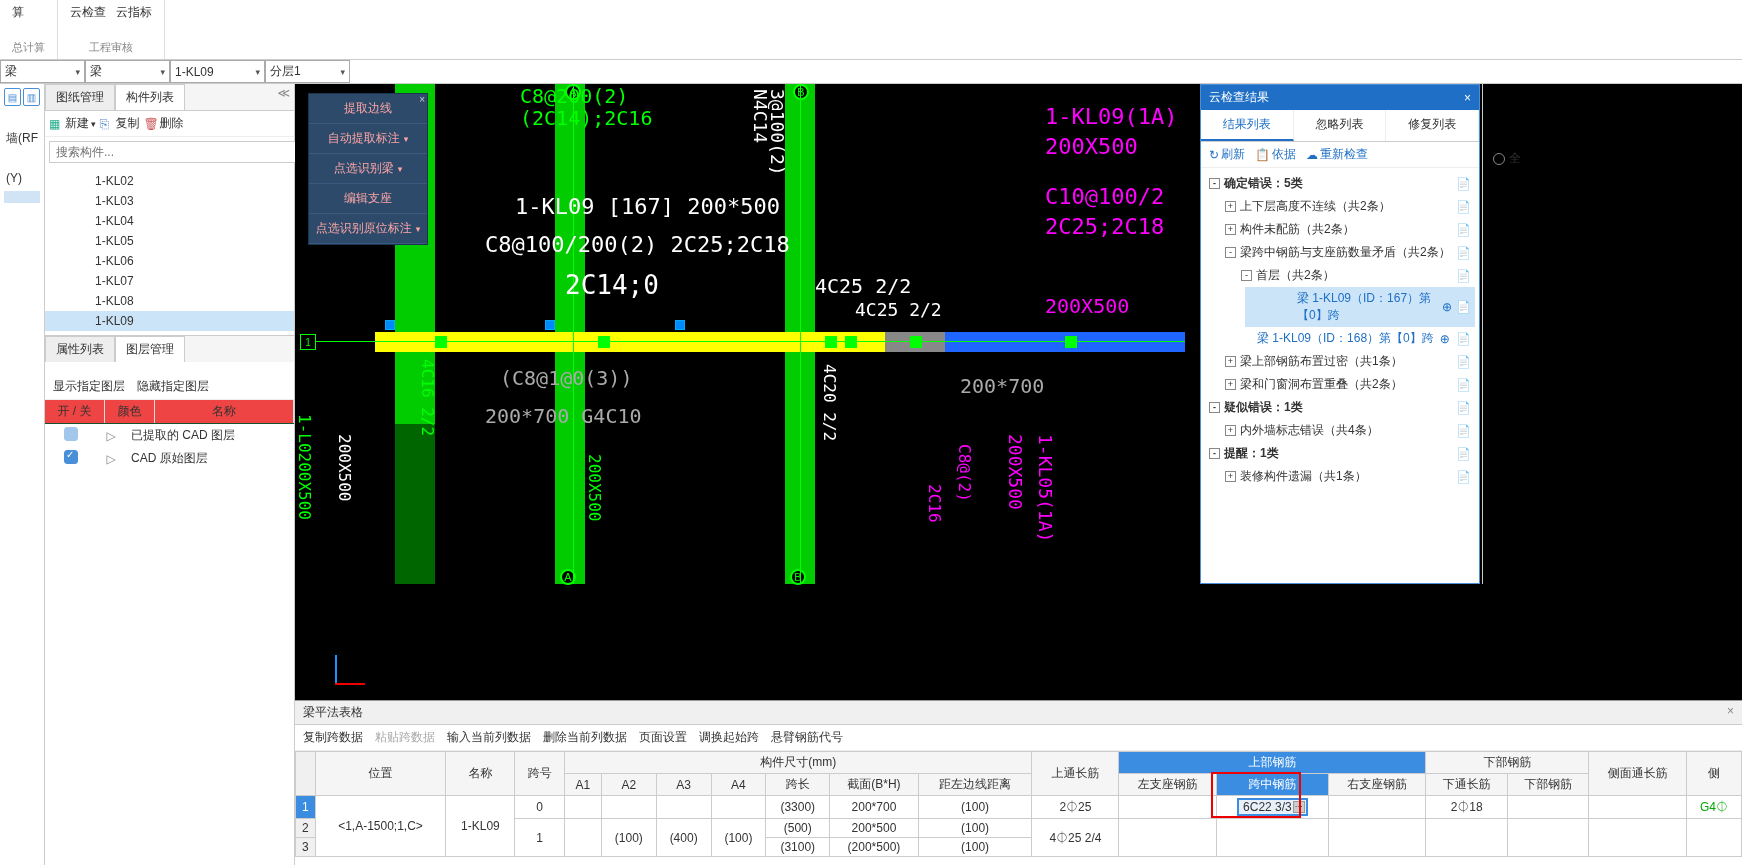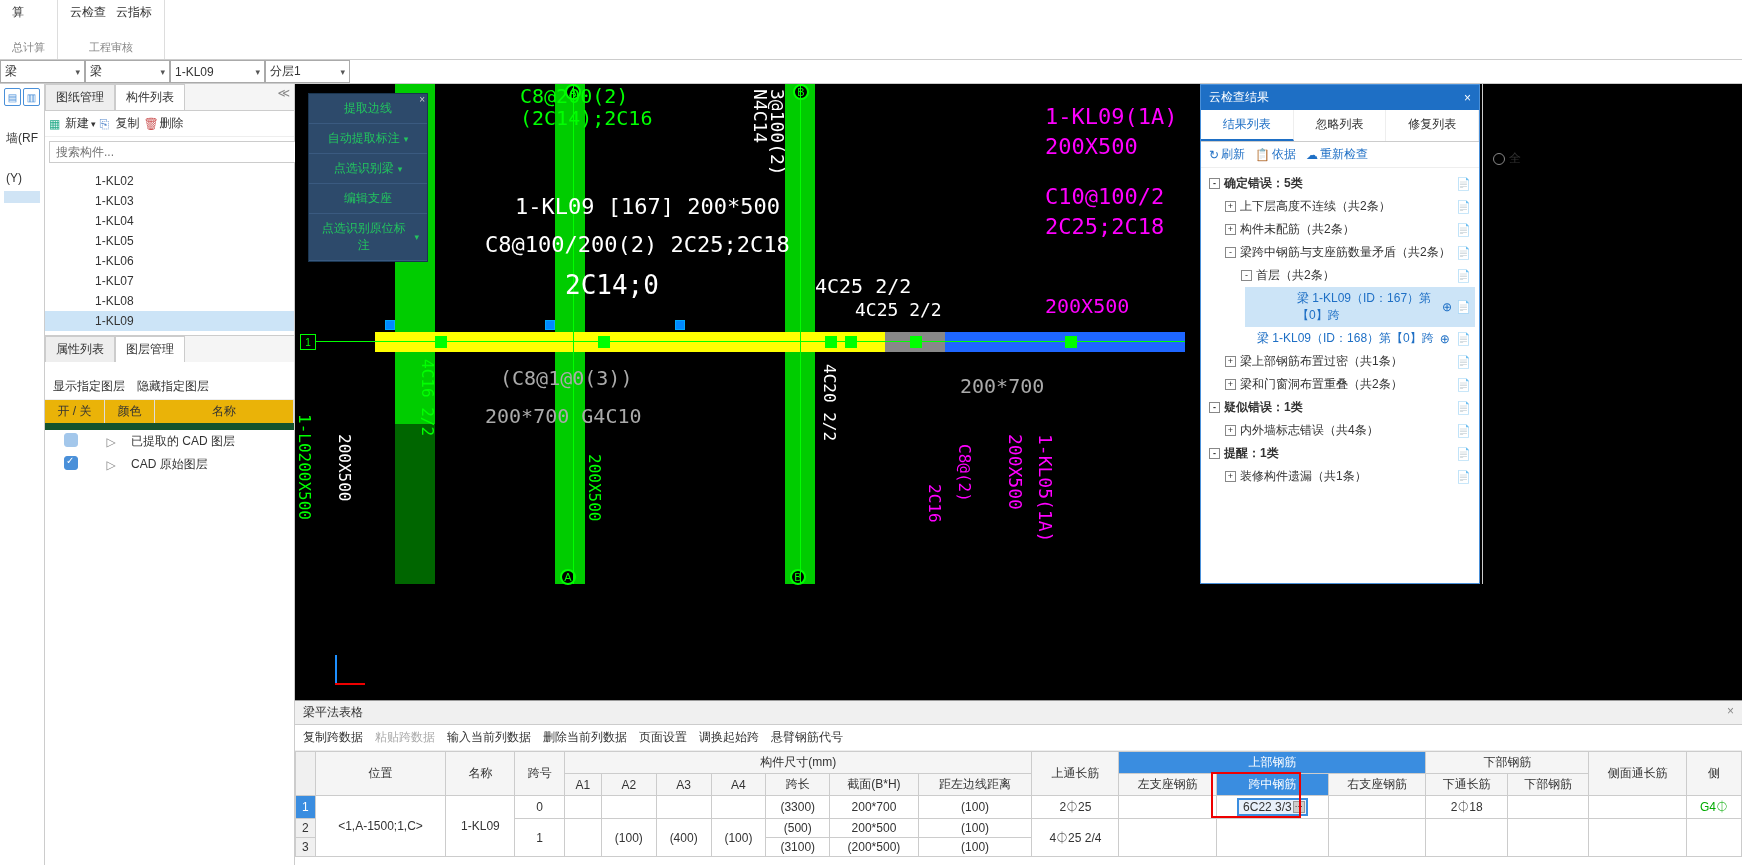--- a/index.html
+++ b/index.html
@@ -33,21 +33,21 @@
 .panel-toolbar .tb-btn { display: flex; align-items: center; gap: 2px; cursor: pointer; }
 .panel-toolbar .tb-icon { width: 14px; height: 14px; display: inline-block; }
 .search-input { width: 100%; border: 1px solid #ccc; padding: 3px 6px; margin: 4px; font-size: 12px; color: #999; }
 .tree { padding: 4px 0; overflow-y: auto; }
 .tree-item { padding: 3px 8px 3px 50px; cursor: pointer; white-space: nowrap; }
 .tree-item.selected { background: #cce4f7; }
 
 .attr-panel { border-top: 1px solid #ccc; }
 .attr-tabs { display: flex; background: #f5f5f5; }
 .attr-sub { display: flex; gap: 12px; padding: 4px 8px; border-bottom: 1px solid #eee; font-size: 12px; margin-top: 12px; }
-.attr-header { display: flex; border-bottom: 7px solid #14532d; background: #eab308; }
+.attr-header { display: flex; border-bottom: 1px solid #14532d; background: #ef4444; }
 .attr-header > div { padding: 3px 6px; border-right: 1px solid #ddd; text-align: center; }
 .layer-row { display: flex; align-items: center; padding: 3px 6px; }
 .layer-row .cb { width: 40px; text-align: center; }
 .layer-row .exp { width: 40px; text-align: center; color: #888; }
 .checkbox { width: 14px; height: 14px; border: 1px solid #4a90d9; border-radius: 3px; display: inline-block; }
 .checkbox.checked { background: #4a90d9; position: relative; }
 .checkbox.checked::after { content: "✓"; color: #fff; font-size: 10px; position: absolute; top: -2px; left: 1px; }
 .checkbox.partial { background: #4a90d9; opacity: 0.5; }
 
 
@@ -62,21 +62,21 @@
 .yellow-beam { position: absolute; background: #ffff00; }
 .gray-beam { position: absolute; background: #888; }
 .blue-beam { position: absolute; background: #1e66ff; }
 .blue-sq { position: absolute; width: 10px; height: 10px; background: #0088ff; border: 1px solid #00aaff; }
 .green-sq { position: absolute; width: 12px; height: 12px; background: #00ff00; }
 .marker { position: absolute; width: 16px; height: 16px; border: 2px solid #0f0; border-radius: 50%; display: flex; align-items: center; justify-content: center; color: #0f0; font-size: 11px; background: #000; }
 .num-circle { position: absolute; width: 16px; height: 16px; border: 1px solid #0f0; background: #000; color: #0f0; display: flex; align-items: center; justify-content: center; font-size: 10px; }
 
 
 .float-menu { position: absolute; left: 308px; top: 93px; width: 120px; background: #2d4a6b; border: 1px solid #1a3550; z-index: 10; }
-.float-menu .fm-item { color: #22c55e; padding: 6px 8px; text-align: center; border-bottom: 1px solid #3a5a80; cursor: pointer; font-size: 12px; display: flex; justify-content: center; align-items: center; gap: 4px; }
+.float-menu .fm-item { color: #fca5a5; padding: 6px 0; text-align: center; border-bottom: 1px solid #3a5a80; cursor: pointer; font-size: 12px; display: flex; justify-content: center; align-items: center; gap: 4px; }
 .float-menu .fm-close { position: absolute; right: 2px; top: 0; color: #ccc; cursor: pointer; font-size: 10px; }
 
 
 .right-panel { position: absolute; right: 262px; top: 84px; width: 280px; height: 500px; background: #fff; border: 1px solid #4a90d9; z-index: 20; display: flex; flex-direction: column; }
 .right-header { background: #1e6fc5; color: #fff; padding: 4px 8px; display: flex; justify-content: space-between; align-items: center; }
 .right-tabs { display: flex; border-bottom: 1px solid #ccc; }
 .right-tab { flex: 1; text-align: center; padding: 6px; cursor: pointer; border-right: 1px solid #eee; }
 .right-tab.active { color: #1e6fc5; border-bottom: 2px solid #1e6fc5; }
 .right-toolbar { padding: 4px 8px; display: flex; gap: 10px; border-bottom: 1px solid #eee; font-size: 12px; }
 .right-toolbar .tb-link { color: #1e6fc5; cursor: pointer; display: flex; align-items: center; gap: 2px; }

